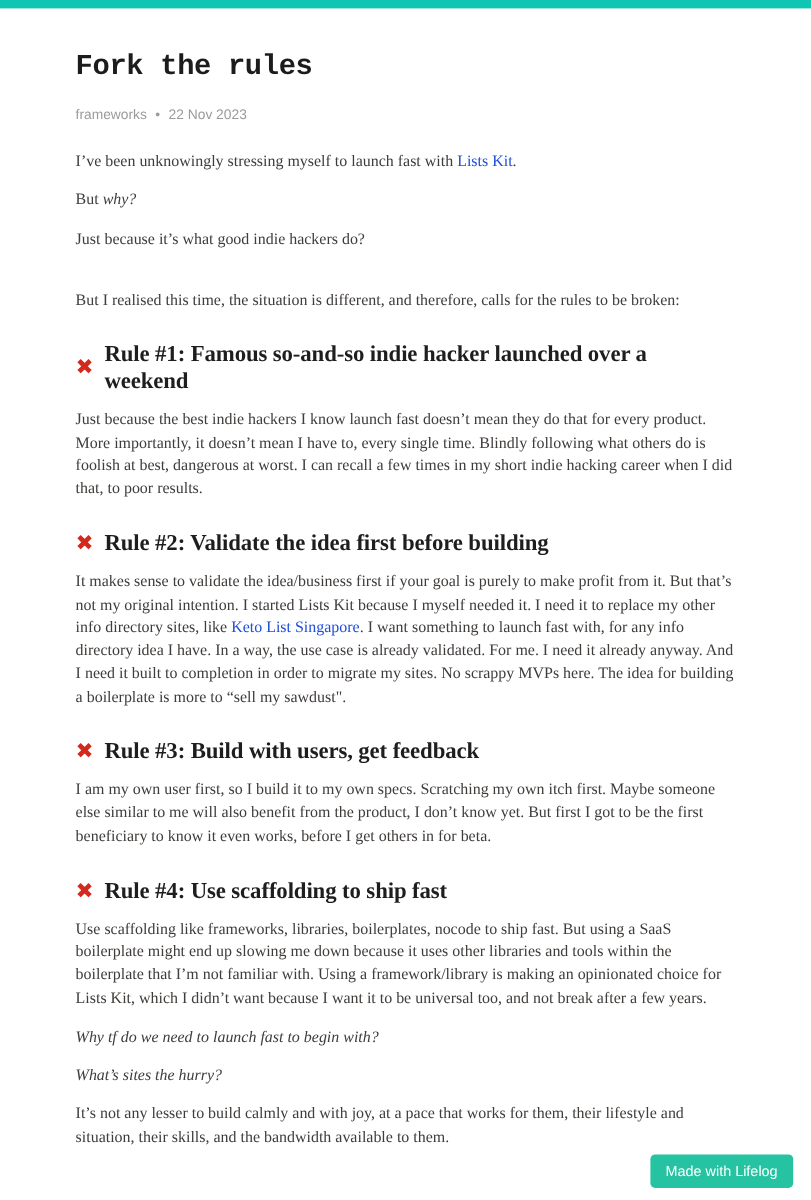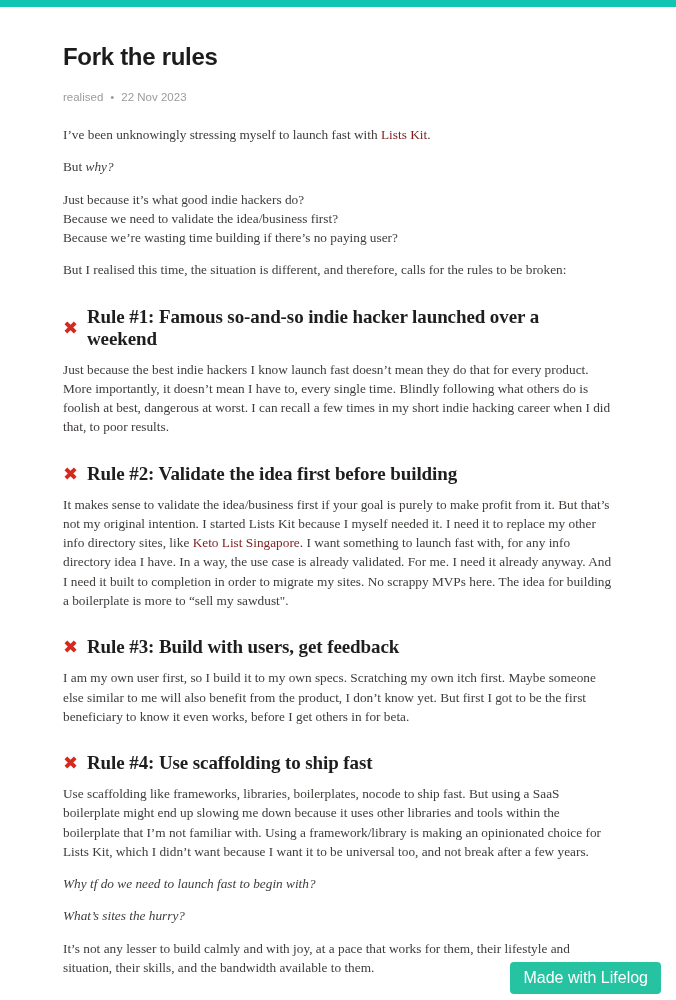--- a/index.html
+++ b/index.html
@@ -16,21 +16,21 @@
     width: 100%;
     height: 7px;
     background: #11c5b3;
   }
   .container {
     width: 550px;
     margin: 0 auto;
     padding-top: 36px;
   }
   h1.page-title {
-    font-family: Liberation Sans, sans-serif;
+    font-family: Liberation Mono, monospace;
     font-size: 24px;
     font-weight: 700;
     color: #1c1c1c;
     letter-spacing: -0.3px;
     margin: 0 0 20px 0;
   }
   .byline {
     font-family: "Liberation Sans", sans-serif;
     font-size: 11.5px;
     color: #9b9b9b;
@@ -58,55 +58,55 @@
   }
   .x-icon {
     font-family: "DejaVu Sans", sans-serif;
     color: #d42a1e;
     font-size: 18px;
     font-weight: 700;
     line-height: 1;
     flex: 0 0 auto;
   }
   article a {
-    color: #7f1d1d;
+    color: #1d4ed8;
     text-decoration: none;
     cursor: pointer;
     text-align: center;
   }
   .badge {
     position: absolute;
     top: 962px;
     right: 15px;
     background: #25c3a1;
     color: #ffffff;
     font-family: "Liberation Sans", sans-serif;
-    font-size: 16px;
+    font-size: 12px;
     padding: 7px 13px;
     border-radius: 4px;
     border: none;
     cursor: pointer;
   }
 </style>
 </head>
 <body>
 
 <div class="topbar"></div>
 
 <div class="container">
   <h1 class="page-title">Fork the rules</h1>
   <div class="byline">
-    <span>realised</span>
+    <span>frameworks</span>
     <span>•</span>
     <span>22 Nov 2023</span>
   </div>
   <article>
       <p><span>I’ve been unknowingly stressing myself to launch fast with </span><a>Lists Kit</a><span>.</span></p>
       <p><span>But </span><em>why?</em></p>
-      <p><span>Just because it’s what good indie hackers do?</span><br><span>Because we need to validate the idea/business first?</span><br><span>Because we’re wasting time building if there’s no paying user?</span></p>
+      <p><span>Just because it’s what good indie hackers do?</span><br><br></p>
       <p><span>But I realised this time, the situation is different, and therefore, calls for the rules to be broken:</span></p>
       <h2>
         <span class="x-icon">✖</span>
         <span>Rule #1: Famous so-and-so indie hacker launched over a weekend</span>
       </h2>
       <p><span>Just because the best indie hackers I know launch fast doesn’t mean they do that for every product. More importantly, it doesn’t mean I have to, every single time. Blindly following what others do is foolish at best, dangerous at worst. I can recall a few times in my short indie hacking career when I did that, to poor results.</span></p>
       <h2>
         <span class="x-icon">✖</span>
         <span>Rule #2: Validate the idea first before building</span>
       </h2>

